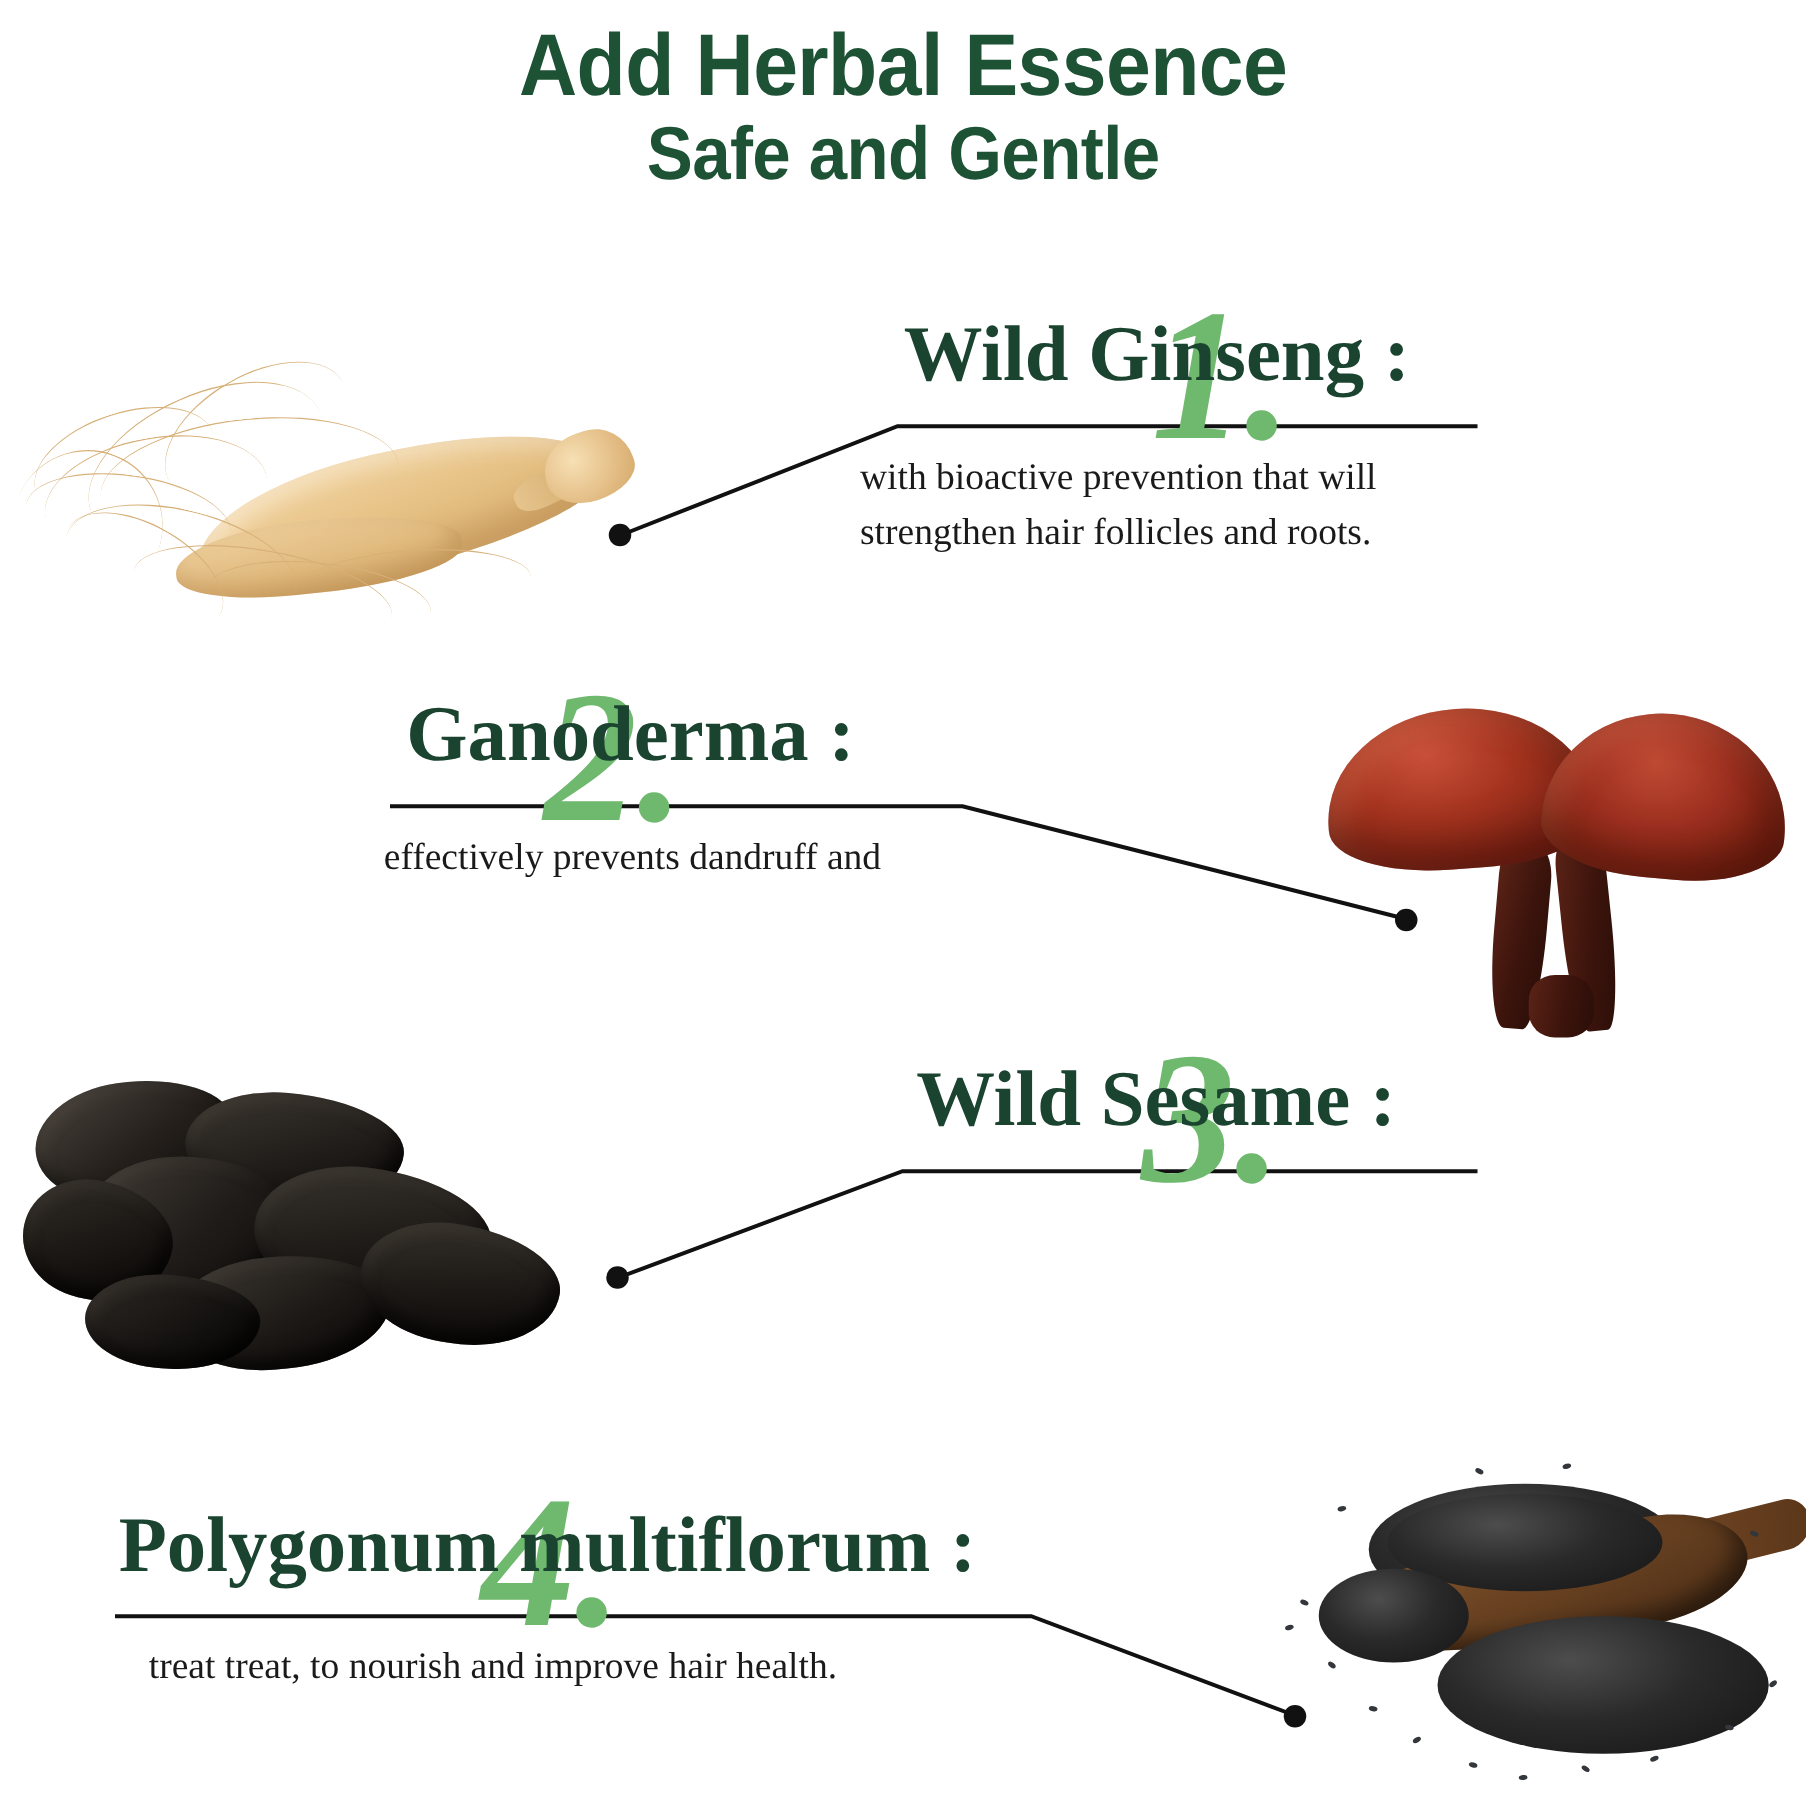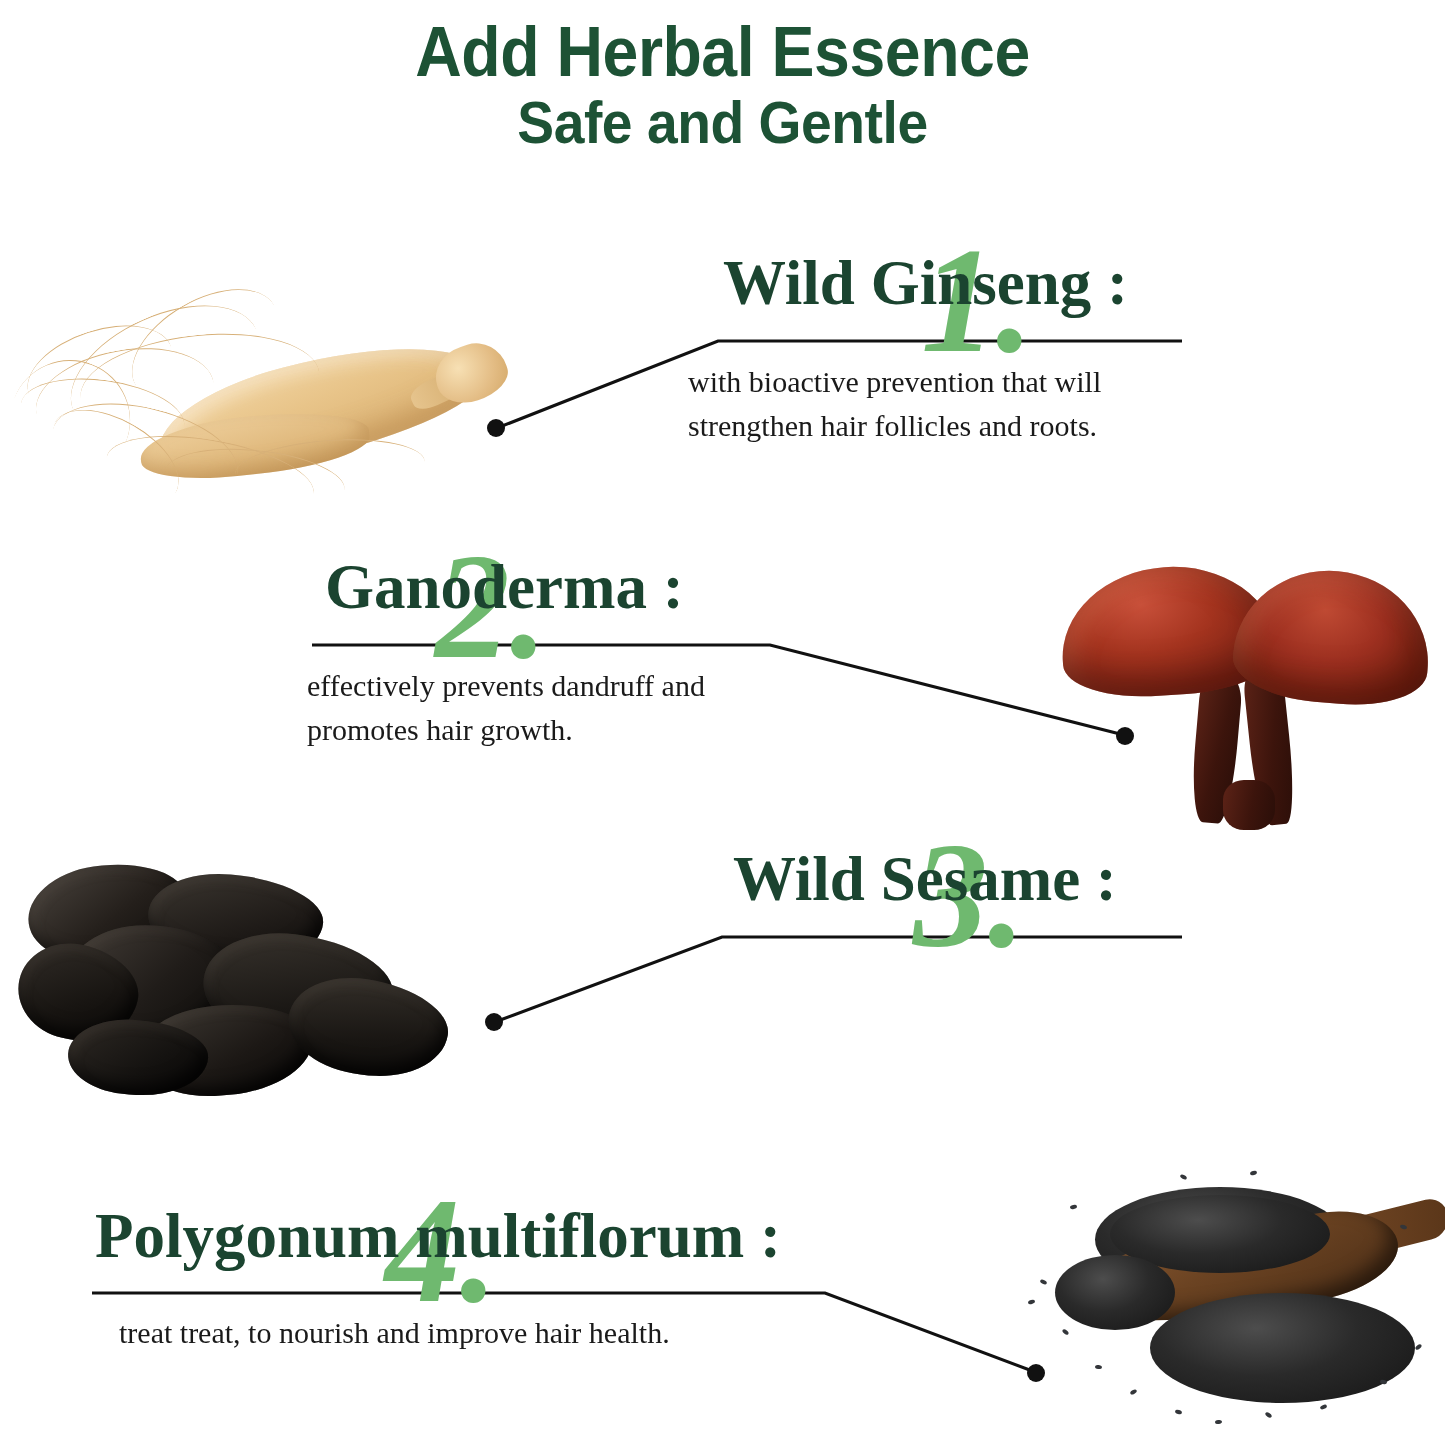--- a/index.html
+++ b/index.html
@@ -235,21 +235,20 @@
     </div>
   </div>
 
   <div class="item" style="left:325px;top:556px;">
     <div class="head-wrap">
       <div class="bignum" style="left:110px;top:-25px;">2.</div>
       <div class="heading">Ganoderma :</div>
     </div>
     <div class="body-txt" style="margin-top:46px;margin-left:-18px;">
       <div>effectively prevents dandruff and</div>
-      <div>promotes hair growth.</div>
     </div>
   </div>
 
   <div class="item" style="left:733px;top:848px;">
     <div class="head-wrap">
       <div class="bignum" style="left:180px;top:-28px;">3.</div>
       <div class="heading">Wild Sesame :</div>
     </div>
     <div class="body-txt" style="margin-top:46px;margin-left:-25px;">
     </div>

